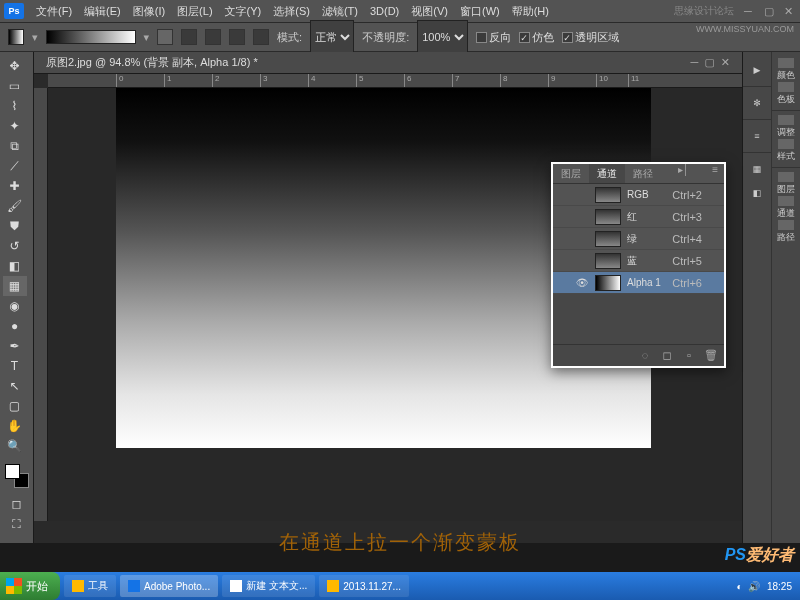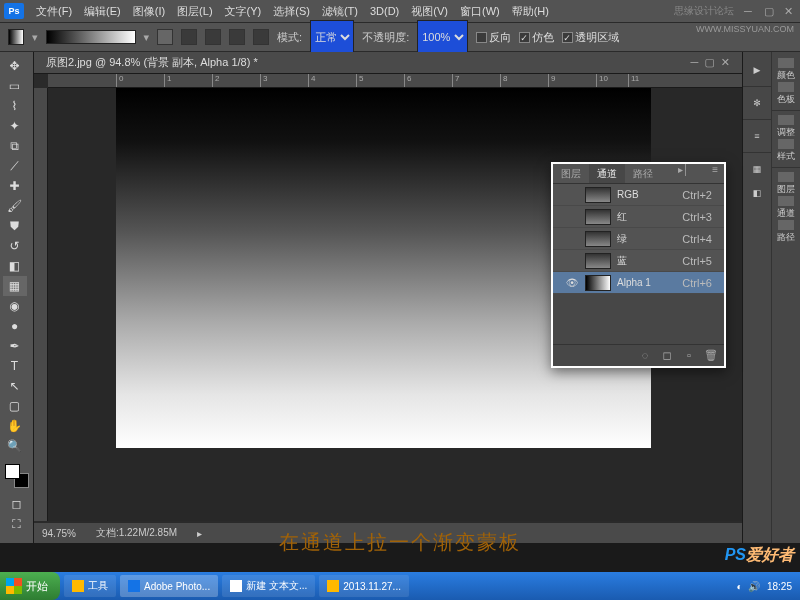--- a/index.html
+++ b/index.html
@@ -9,21 +9,21 @@
 .menubar .menu-item{padding:0 6px;cursor:pointer}
 .menubar .spacer{flex:1}
 .menubar .wm{font-size:10px;color:#888}
 .menubar .winbtns{display:flex;gap:8px;margin-left:10px}
 .menubar .winbtn{width:12px;height:12px;color:#aaa}
 .optbar{height:30px;background:#535353;border-top:1px solid #2a2a2a;border-bottom:1px solid #2a2a2a;display:flex;align-items:center;padding:0 8px;font-size:11px;color:#ddd;gap:8px}
 .grad-sw{width:16px;height:16px;background:linear-gradient(to right,#000,#fff);border:1px solid #222}
 .grad-preview{width:90px;height:14px;background:linear-gradient(to right,#000,#fff);border:1px solid #222}
 .grad-type{width:16px;height:16px;border:1px solid #333;background:#3a3a3a}
 .grad-type.active{background:#666}
-.optbar select{background:#1d4ed8;color:#ddd;border:1px solid #222;font-size:11px;height:34px}
+.optbar select{background:#404040;color:#ddd;border:1px solid #222;font-size:11px;height:34px}
 .optbar .lbl{color:#ccc}
 .cb{width:11px;height:11px;border:1px solid #888;background:#3a3a3a;display:inline-block;vertical-align:middle;margin-right:2px}
 .cb.on::after{content:"✓";color:#ddd;font-size:9px;position:relative;top:-2px}
 .main{display:flex;height:491px;background:#2a2a2a}
 .toolcol{width:34px;background:#535353;display:flex;flex-direction:column;align-items:center;padding:4px 0;border-right:1px solid #1a1a1a}
 .tool{width:24px;height:20px;display:flex;align-items:center;justify-content:center;color:#ddd;font-size:12px;cursor:pointer}
 .fgbg{margin-top:8px;position:relative;width:24px;height:24px}
 .fg{position:absolute;width:15px;height:15px;background:#fff;border:1px solid #000;top:0;left:0;z-index:2}
 .bg{position:absolute;width:15px;height:15px;background:#000;border:1px solid #888;bottom:0;right:0}
 .docarea{flex:1;background:#2a2a2a;position:relative}
@@ -38,21 +38,21 @@
 .rpanel{width:58px;background:#474747;display:flex;border-left:1px solid #1a1a1a}
 .rpcol{flex:1;display:flex;flex-direction:column;padding-top:6px}
 .rpitem{height:24px;display:flex;align-items:center;justify-content:center;font-size:9px;color:#ccc;cursor:pointer;flex-direction:column}
 .rpitem .ic{width:16px;height:12px;background:#666;margin-bottom:1px}
 .rpsep{border-bottom:1px solid #333;margin:4px 0}
 .float-panel{position:absolute;top:162px;left:551px;width:175px;background:#535353;border:2px solid #fff;box-shadow:0 4px 12px rgba(0,0,0,.5);z-index:10}
 .fp-tabs{height:20px;display:flex;font-size:10px;color:#aaa;border-bottom:1px solid #333}
 .fp-tab{padding:0 8px;display:flex;align-items:center;cursor:pointer}
 .fp-tab.active{color:#eee;background:#474747}
 .fp-menu{margin-left:auto;padding:0 6px;color:#aaa}
-.ch-row{height:22px;display:flex;align-items:center;font-size:10px;color:#ddd;padding:0 12px;gap:6px;cursor:pointer;border-bottom:1px solid #494949}
+.ch-row{height:22px;display:flex;align-items:center;font-size:10px;color:#ddd;padding:0 22px;gap:6px;cursor:pointer;border-bottom:1px solid #494949}
 .ch-row.sel{background:#5a7aa0}
 .ch-eye{width:14px;text-align:center;color:#ddd}
 .ch-thumb{width:26px;height:16px;background:#888;border:1px solid #222}
 .ch-thumb.rgb{background:linear-gradient(to bottom,#333,#888)}
 .ch-thumb.alpha{background:linear-gradient(to right,#000,#fff)}
 .ch-name{flex:1}
 .ch-key{font-size:11px;color:#bbb}
 .ch-footer{height:22px;display:flex;justify-content:flex-end;align-items:center;gap:8px;padding:0 6px;border-top:1px solid #333;background:#474747}
 .ch-fbtn{width:14px;height:14px;color:#aaa;font-size:11px;text-align:center}
 .ch-pad{height:50px;background:#474747}
@@ -166,25 +166,20 @@
       <span style="left:404px">7</span>
       <span style="left:452px">8</span>
       <span style="left:500px">9</span>
       <span style="left:548px">10</span>
       <span style="left:580px">11</span>
     </div>
     <div class="ruler-v"></div>
     <div class="canvas-wrap">
       <div class="canvas"></div>
     </div>
-    <div class="statusbar">
-      <span>94.75%</span>
-      <span>文档:1.22M/2.85M</span>
-      <span>▸</span>
-    </div>
   </div>
 
   <div class="rpanel">
     <div class="rpcol" style="border-right:1px solid #333">
       <div class="rpitem">▶</div>
       <div class="rpsep"></div>
       <div class="rpitem">✻</div>
       <div class="rpsep"></div>
       <div class="rpitem">≡</div>
       <div class="rpsep"></div>

